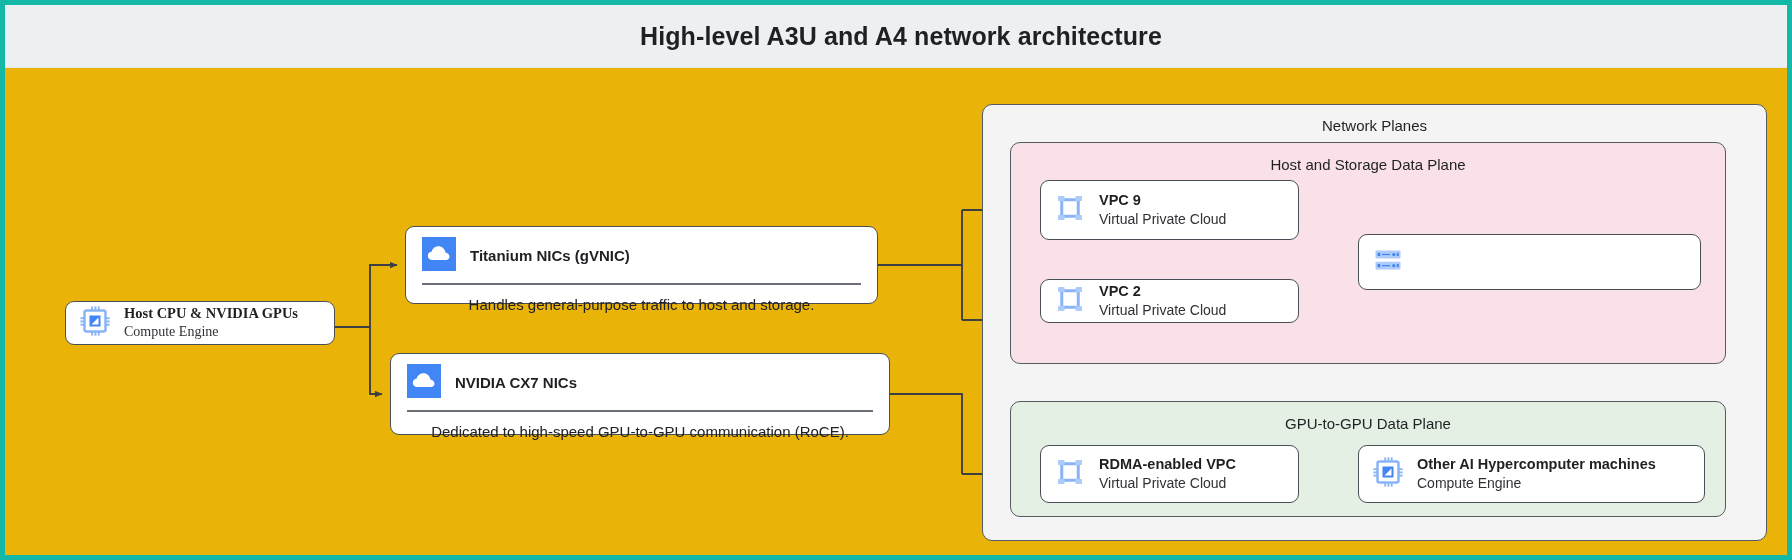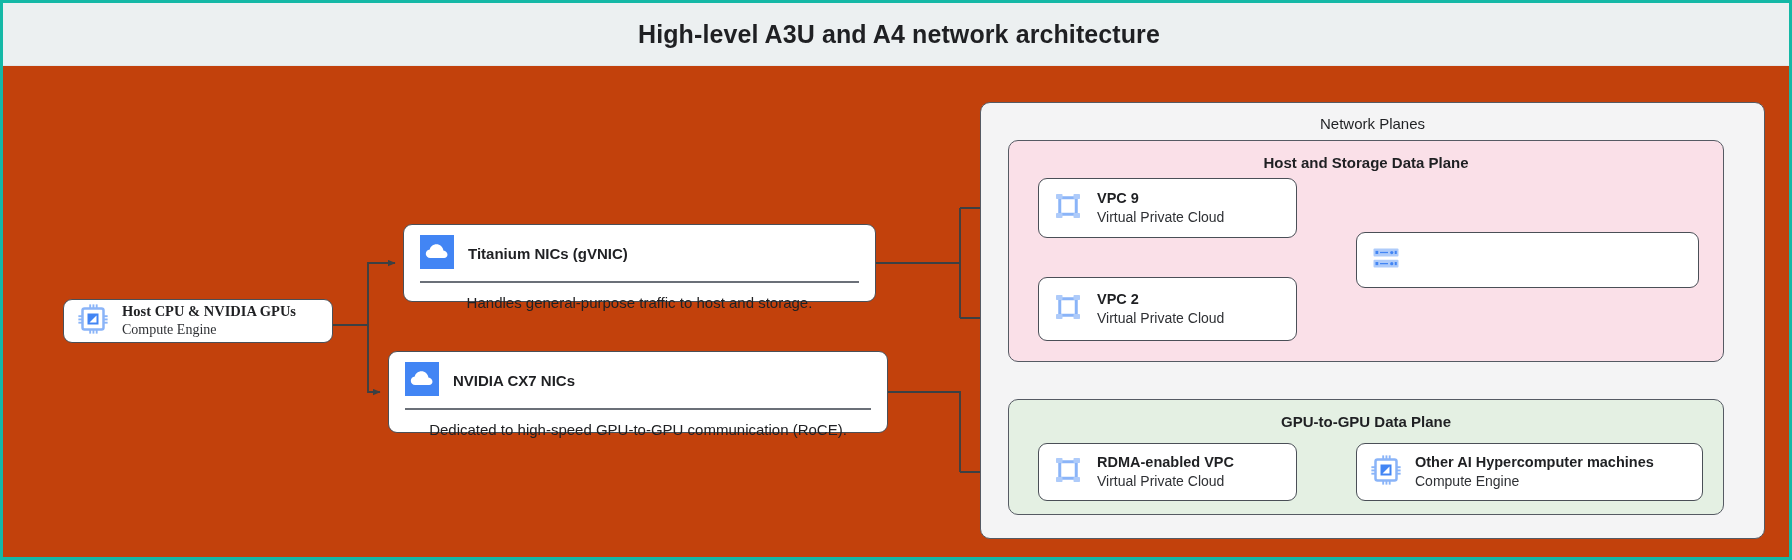--- a/index.html
+++ b/index.html
@@ -5,22 +5,22 @@
   * { box-sizing: border-box; margin: 0; padding: 0; }
   html, body {
     width: 1792px; height: 560px;
     background: #ffffff;
     font-family: "Liberation Sans", sans-serif;
     overflow: hidden;
   }
   #frame {
     position: relative;
     width: 1792px; height: 560px;
-    background: #c2410c;
-    border: 3px solid #14b8a6;
+    background: #eab308;
+    border: 5px solid #14b8a6;
     overflow: hidden;
   }
 
   
   #header {
     position: absolute; left: 0; top: 0;
     width: 1792px; height: 63px;
     background: #ecf0f1;
     border-bottom: 1px solid #e3e6e8;
     display: flex; align-items: center; justify-content: center;
@@ -32,21 +32,21 @@
 
   
   .panel {
     position: absolute;
     border: 1.6px solid #555a63;
     border-radius: 10px;
   }
   .panel-title {
     position: absolute; left: 0; width: 100%;
     text-align: center;
-    font-size: 15px; font-weight: bold; color: #1f2023;
+    font-size: 15px; font-weight: normal; color: #1f2023;
   }
   .panel-title.plain { font-weight: normal; }
 
   #panel-machines { left: 29px; top: 178px; width: 888px; height: 281px;
                     background: #e0eefc; }
   #panel-machines .panel-title { top: 14px; }
 
   #panel-network  { left: 977px; top: 99px; width: 785px; height: 437px;
                     background: #f4f4f5; }
   #panel-network .panel-title { top: 12px; }
@@ -79,21 +79,21 @@
   .nic-head .card-title { font-size: 15px; }
   .nic-rule { height: 1.6px; background: #6b7078; margin: 0 16px; }
   .nic-desc { padding: 11px 16px 0 16px; text-align: center;
               font-size: 15px; color: #202124; }
 
   #card-host   { left: 60px; top: 296px; width: 270px; height: 44px; font-family: Liberation Serif, serif; }
   #card-titan  { left: 400px; top: 221px; width: 473px; height: 78px; }
   #card-cx7    { left: 385px; top: 348px; width: 500px; height: 82px; }
 
   #card-vpc1   { left: 1035px; top: 175px; width: 259px; height: 60px; }
-  #card-vpc2   { left: 1035px; top: 274px; width: 259px; height: 64px; }
+  #card-vpc2   { left: 1035px; top: 274px; width: 259px; height: 44px; }
   #card-storage{ left: 1353px; top: 229px; width: 343px; height: 56px; }
   #card-rvpc   { left: 1035px; top: 440px; width: 259px; height: 58px; }
   #card-other  { left: 1353px; top: 440px; width: 347px; height: 58px; }
 
   
   #wires { position: absolute; left: 0; top: 0; width: 1792px; height: 560px;
            pointer-events: none; }
   .wire { fill: none; stroke: #3c4043; stroke-width: 1.9px; }
   .wire-head { fill: #3c4043; }
 </style>

